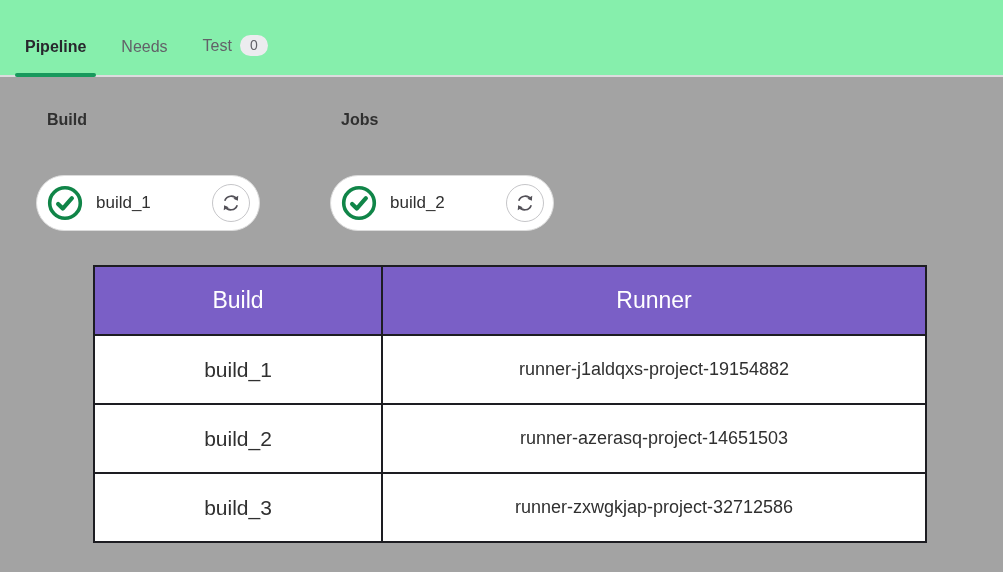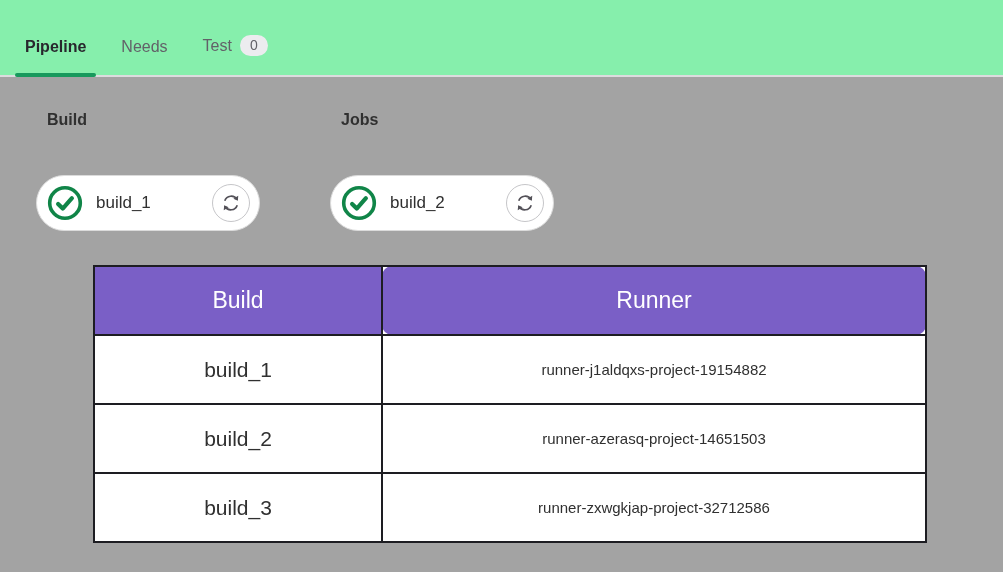--- a/index.html
+++ b/index.html
@@ -118,23 +118,23 @@
     text-align: center;
     vertical-align: middle;
   }
   .runner-table th {
     background: #7a5fc6;
     color: #ffffff;
     font-size: 23px;
     font-weight: normal;
   }
   .col-build { width: 288px; }
-  .col-runner { width: 544px; border-radius: 10px; }
+  .col-runner { width: 544px; }
   .runner-table td.cell-build { font-size: 21px; }
-  .runner-table td.cell-runner { font-size: 15px; }
+  .runner-table td.cell-runner { font-size: 18px; }
 </style>
 </head>
 <body>
 
 <div class="tabbar">
   <div class="tab active">
     <span>Pipeline</span>
   </div>
   <div class="tab">
     <span>Needs</span>

